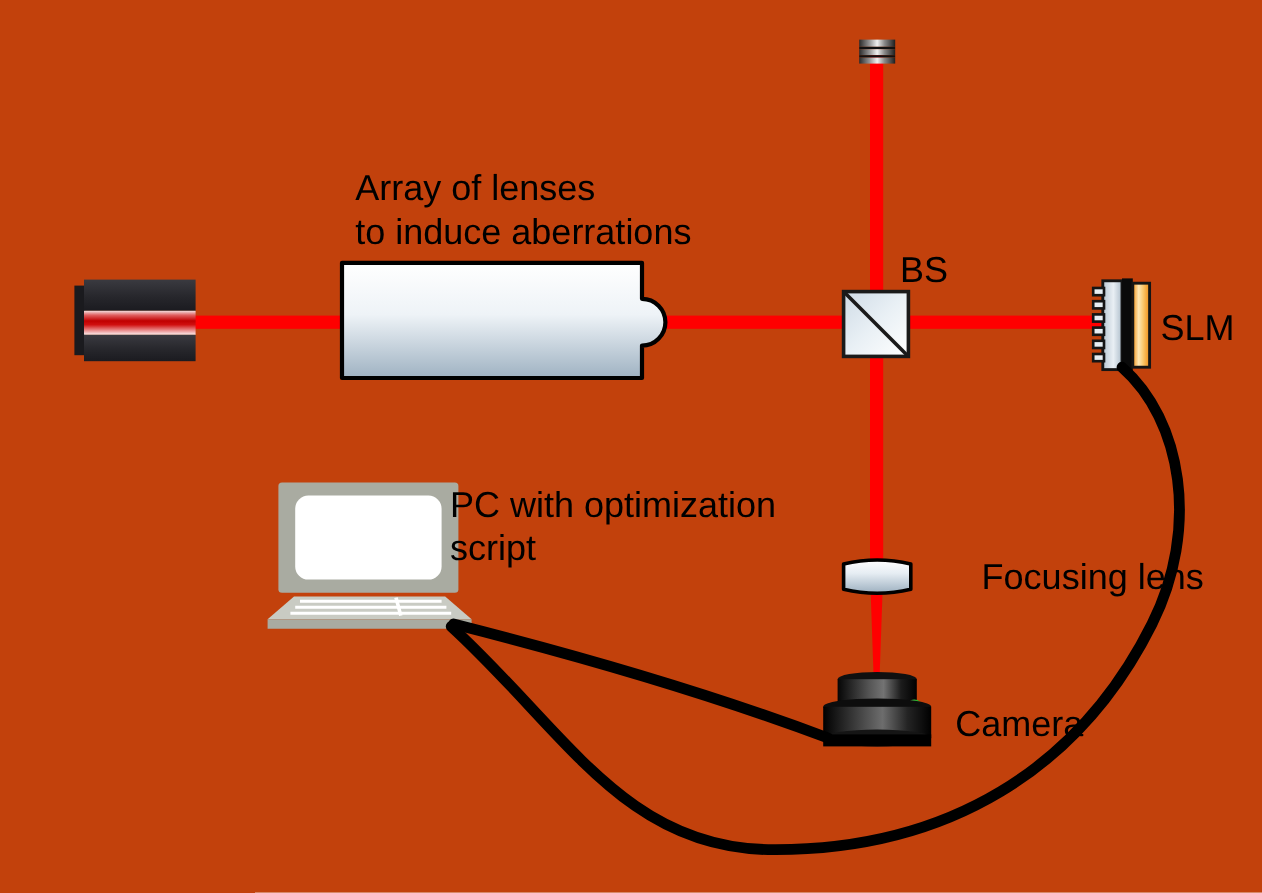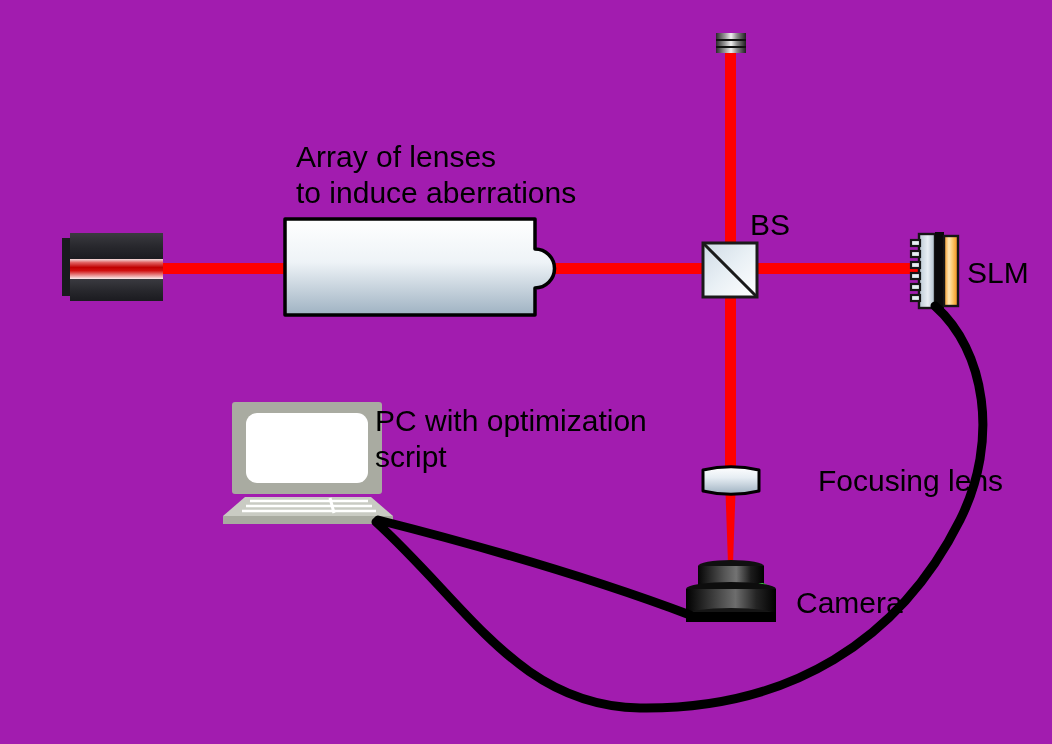--- a/index.html
+++ b/index.html
@@ -8,21 +8,21 @@
     padding: 0;
     background: #ffffff;
   }
   body {
     font-family: "Liberation Sans", sans-serif;
   }
   #diagram-root {
     position: relative;
     width: 1052px;
     height: 744px;
-    background: #a21caf;
+    background: #c2410c;
     overflow: hidden;
   }
   #diagram-svg {
     position: absolute;
     left: 0;
     top: 0;
     width: 1052px;
     height: 744px;
     display: block;
   }

